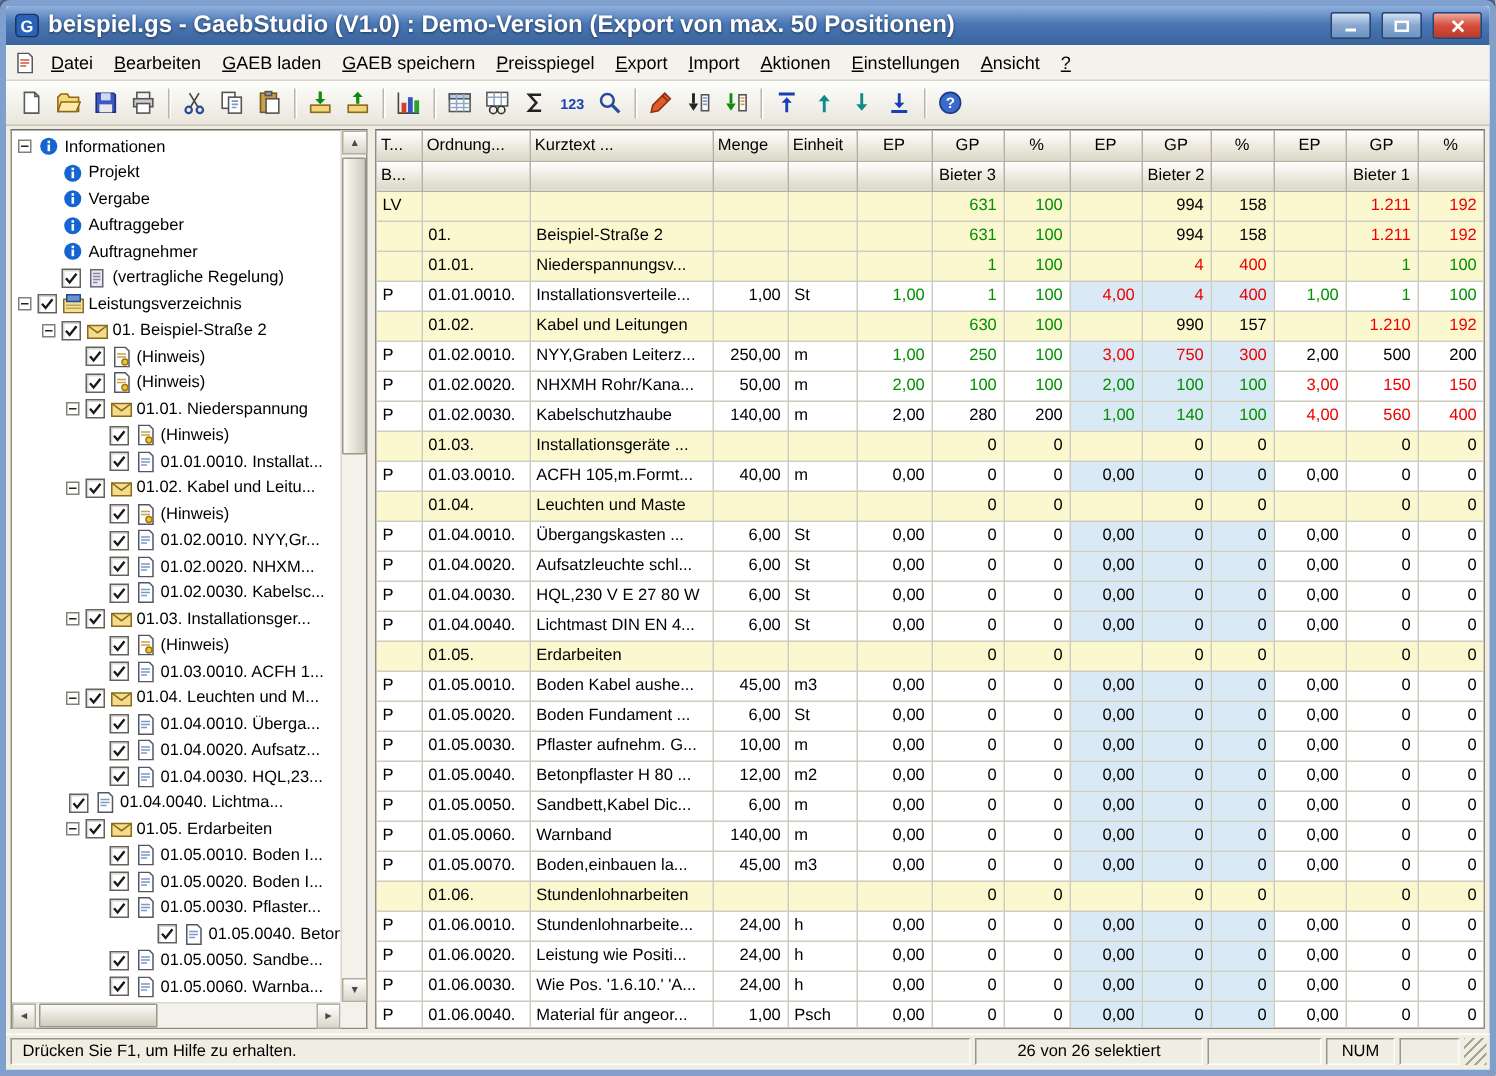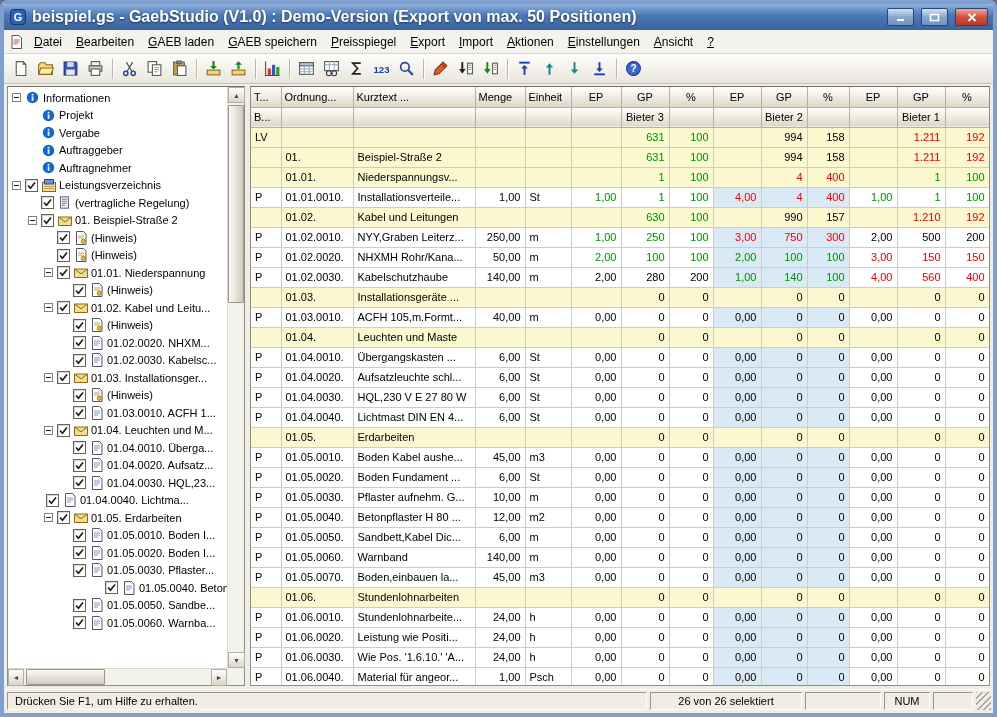--- a/index.html
+++ b/index.html
@@ -376,52 +376,52 @@
             <span class="tree-exp empty"></span>
             <span class="tree-ic">
               <svg width="13" height="13" viewBox="0 0 13 13">
                 <circle cx="6.5" cy="6.5" r="5.7" fill="#1464d2"></circle>
                 <rect x="5.7" y="2.8" width="1.7" height="1.7" fill="#fff"></rect>
                 <rect x="5.7" y="5.4" width="1.7" height="4.4" fill="#fff"></rect>
               </svg>
             </span>
             <span class="tree-label">Auftragnehmer</span>
           </div>
+          <div class="tree-row" style="padding-left: 20px;">
+            <span class="tree-exp empty"></span>
+            <span class="tree-check">
+              <svg width="9" height="9" viewBox="0 0 9 9">
+                <path d="M1 4.5l2.4 2.8L8 1.5" fill="none" stroke="#1a1a1a" stroke-width="1.6"></path>
+              </svg>
+            </span>
+            <span class="tree-ic">
+              <svg width="13" height="13" viewBox="0 0 13 13">
+                <rect x="2.5" y="0.8" width="8" height="11.4" fill="#e9e9f5" stroke="#667"></rect>
+                <path d="M4 3.3h5M4 5.3h5M4 7.3h5M4 9.3h3" stroke="#88a"></path>
+              </svg>
+            </span>
+            <span class="tree-label">(vertragliche Regelung)</span>
+          </div>
           <div class="tree-row" style="padding-left: 4px;">
             <span class="tree-exp"></span>
             <span class="tree-check">
               <svg width="9" height="9" viewBox="0 0 9 9">
                 <path d="M1 4.5l2.4 2.8L8 1.5" fill="none" stroke="#1a1a1a" stroke-width="1.6"></path>
               </svg>
             </span>
             <span class="tree-ic">
               <svg width="14" height="13" viewBox="0 0 14 13">
                 <rect x="0.5" y="3.5" width="13" height="9" fill="#f2df9a" stroke="#8a6a1a"></rect>
                 <rect x="2.5" y="0.5" width="9" height="4.5" fill="#6a92d8" stroke="#2a4a84"></rect>
                 <path d="M2 7.5h10M2 9.5h10" stroke="#c0a654"></path>
               </svg>
             </span>
             <span class="tree-label">Leistungsverzeichnis</span>
           </div>
           <div class="tree-row" style="padding-left: 20px;">
-            <span class="tree-exp empty"></span>
-            <span class="tree-check">
-              <svg width="9" height="9" viewBox="0 0 9 9">
-                <path d="M1 4.5l2.4 2.8L8 1.5" fill="none" stroke="#1a1a1a" stroke-width="1.6"></path>
-              </svg>
-            </span>
-            <span class="tree-ic">
-              <svg width="13" height="13" viewBox="0 0 13 13">
-                <rect x="2.5" y="0.8" width="8" height="11.4" fill="#e9e9f5" stroke="#667"></rect>
-                <path d="M4 3.3h5M4 5.3h5M4 7.3h5M4 9.3h3" stroke="#88a"></path>
-              </svg>
-            </span>
-            <span class="tree-label">(vertragliche Regelung)</span>
-          </div>
-          <div class="tree-row" style="padding-left: 20px;">
             <span class="tree-exp"></span>
             <span class="tree-check">
               <svg width="9" height="9" viewBox="0 0 9 9">
                 <path d="M1 4.5l2.4 2.8L8 1.5" fill="none" stroke="#1a1a1a" stroke-width="1.6"></path>
               </svg>
             </span>
             <span class="tree-ic">
               <svg width="14" height="13" viewBox="0 0 14 13">
                 <path d="M0.5 3h13v8.5H0.5z" fill="#f4dc8c" stroke="#8a6a1a"></path>
                 <path d="M0.5 3L7 7.8 13.5 3" fill="none" stroke="#8a6a1a"></path>
@@ -485,20 +485,35 @@
             </span>
             <span class="tree-ic">
               <svg width="12" height="14" viewBox="0 0 12 14">
                 <path d="M1.5 0.5h7L11 3v10.5H1.5z" fill="#fff" stroke="#556"></path>
                 <path d="M3 5h6M3 7h6" stroke="#c8a24a"></path>
                 <circle cx="8.3" cy="10.3" r="2" fill="#f6c12a" stroke="#9a7a10"></circle>
               </svg>
             </span>
             <span class="tree-label">(Hinweis)</span>
           </div>
+          <div class="tree-row" style="padding-left: 52px;">
+            <span class="tree-exp empty"></span>
+            <span class="tree-check">
+              <svg width="9" height="9" viewBox="0 0 9 9">
+                <path d="M1 4.5l2.4 2.8L8 1.5" fill="none" stroke="#1a1a1a" stroke-width="1.6"></path>
+              </svg>
+            </span>
+            <span class="tree-ic">
+              <svg width="12" height="14" viewBox="0 0 12 14">
+                <path d="M1.5 0.5h7L11 3v10.5H1.5z" fill="#fff" stroke="#556"></path>
+                <path d="M3 5h6M3 7h6M3 9h4" stroke="#7a9ac8"></path>
+              </svg>
+            </span>
+            <span class="tree-label">01.01.0010. Installat...</span>
+          </div>
           <div class="tree-row" style="padding-left: 36px;">
             <span class="tree-exp"></span>
             <span class="tree-check">
               <svg width="9" height="9" viewBox="0 0 9 9">
                 <path d="M1 4.5l2.4 2.8L8 1.5" fill="none" stroke="#1a1a1a" stroke-width="1.6"></path>
               </svg>
             </span>
             <span class="tree-ic">
               <svg width="14" height="13" viewBox="0 0 14 13">
                 <path d="M0.5 3h13v8.5H0.5z" fill="#f4dc8c" stroke="#8a6a1a"></path>
@@ -515,20 +530,35 @@
               </svg>
             </span>
             <span class="tree-ic">
               <svg width="12" height="14" viewBox="0 0 12 14">
                 <path d="M1.5 0.5h7L11 3v10.5H1.5z" fill="#fff" stroke="#556"></path>
                 <path d="M3 5h6M3 7h6" stroke="#c8a24a"></path>
                 <circle cx="8.3" cy="10.3" r="2" fill="#f6c12a" stroke="#9a7a10"></circle>
               </svg>
             </span>
             <span class="tree-label">(Hinweis)</span>
+          </div>
+          <div class="tree-row" style="padding-left: 52px;">
+            <span class="tree-exp empty"></span>
+            <span class="tree-check">
+              <svg width="9" height="9" viewBox="0 0 9 9">
+                <path d="M1 4.5l2.4 2.8L8 1.5" fill="none" stroke="#1a1a1a" stroke-width="1.6"></path>
+              </svg>
+            </span>
+            <span class="tree-ic">
+              <svg width="12" height="14" viewBox="0 0 12 14">
+                <path d="M1.5 0.5h7L11 3v10.5H1.5z" fill="#fff" stroke="#556"></path>
+                <path d="M3 5h6M3 7h6M3 9h4" stroke="#7a9ac8"></path>
+              </svg>
+            </span>
+            <span class="tree-label">01.02.0010. NYY,Gr...</span>
           </div>
           <div class="tree-row" style="padding-left: 52px;">
             <span class="tree-exp empty"></span>
             <span class="tree-check">
               <svg width="9" height="9" viewBox="0 0 9 9">
                 <path d="M1 4.5l2.4 2.8L8 1.5" fill="none" stroke="#1a1a1a" stroke-width="1.6"></path>
               </svg>
             </span>
             <span class="tree-ic">
               <svg width="12" height="14" viewBox="0 0 12 14">

